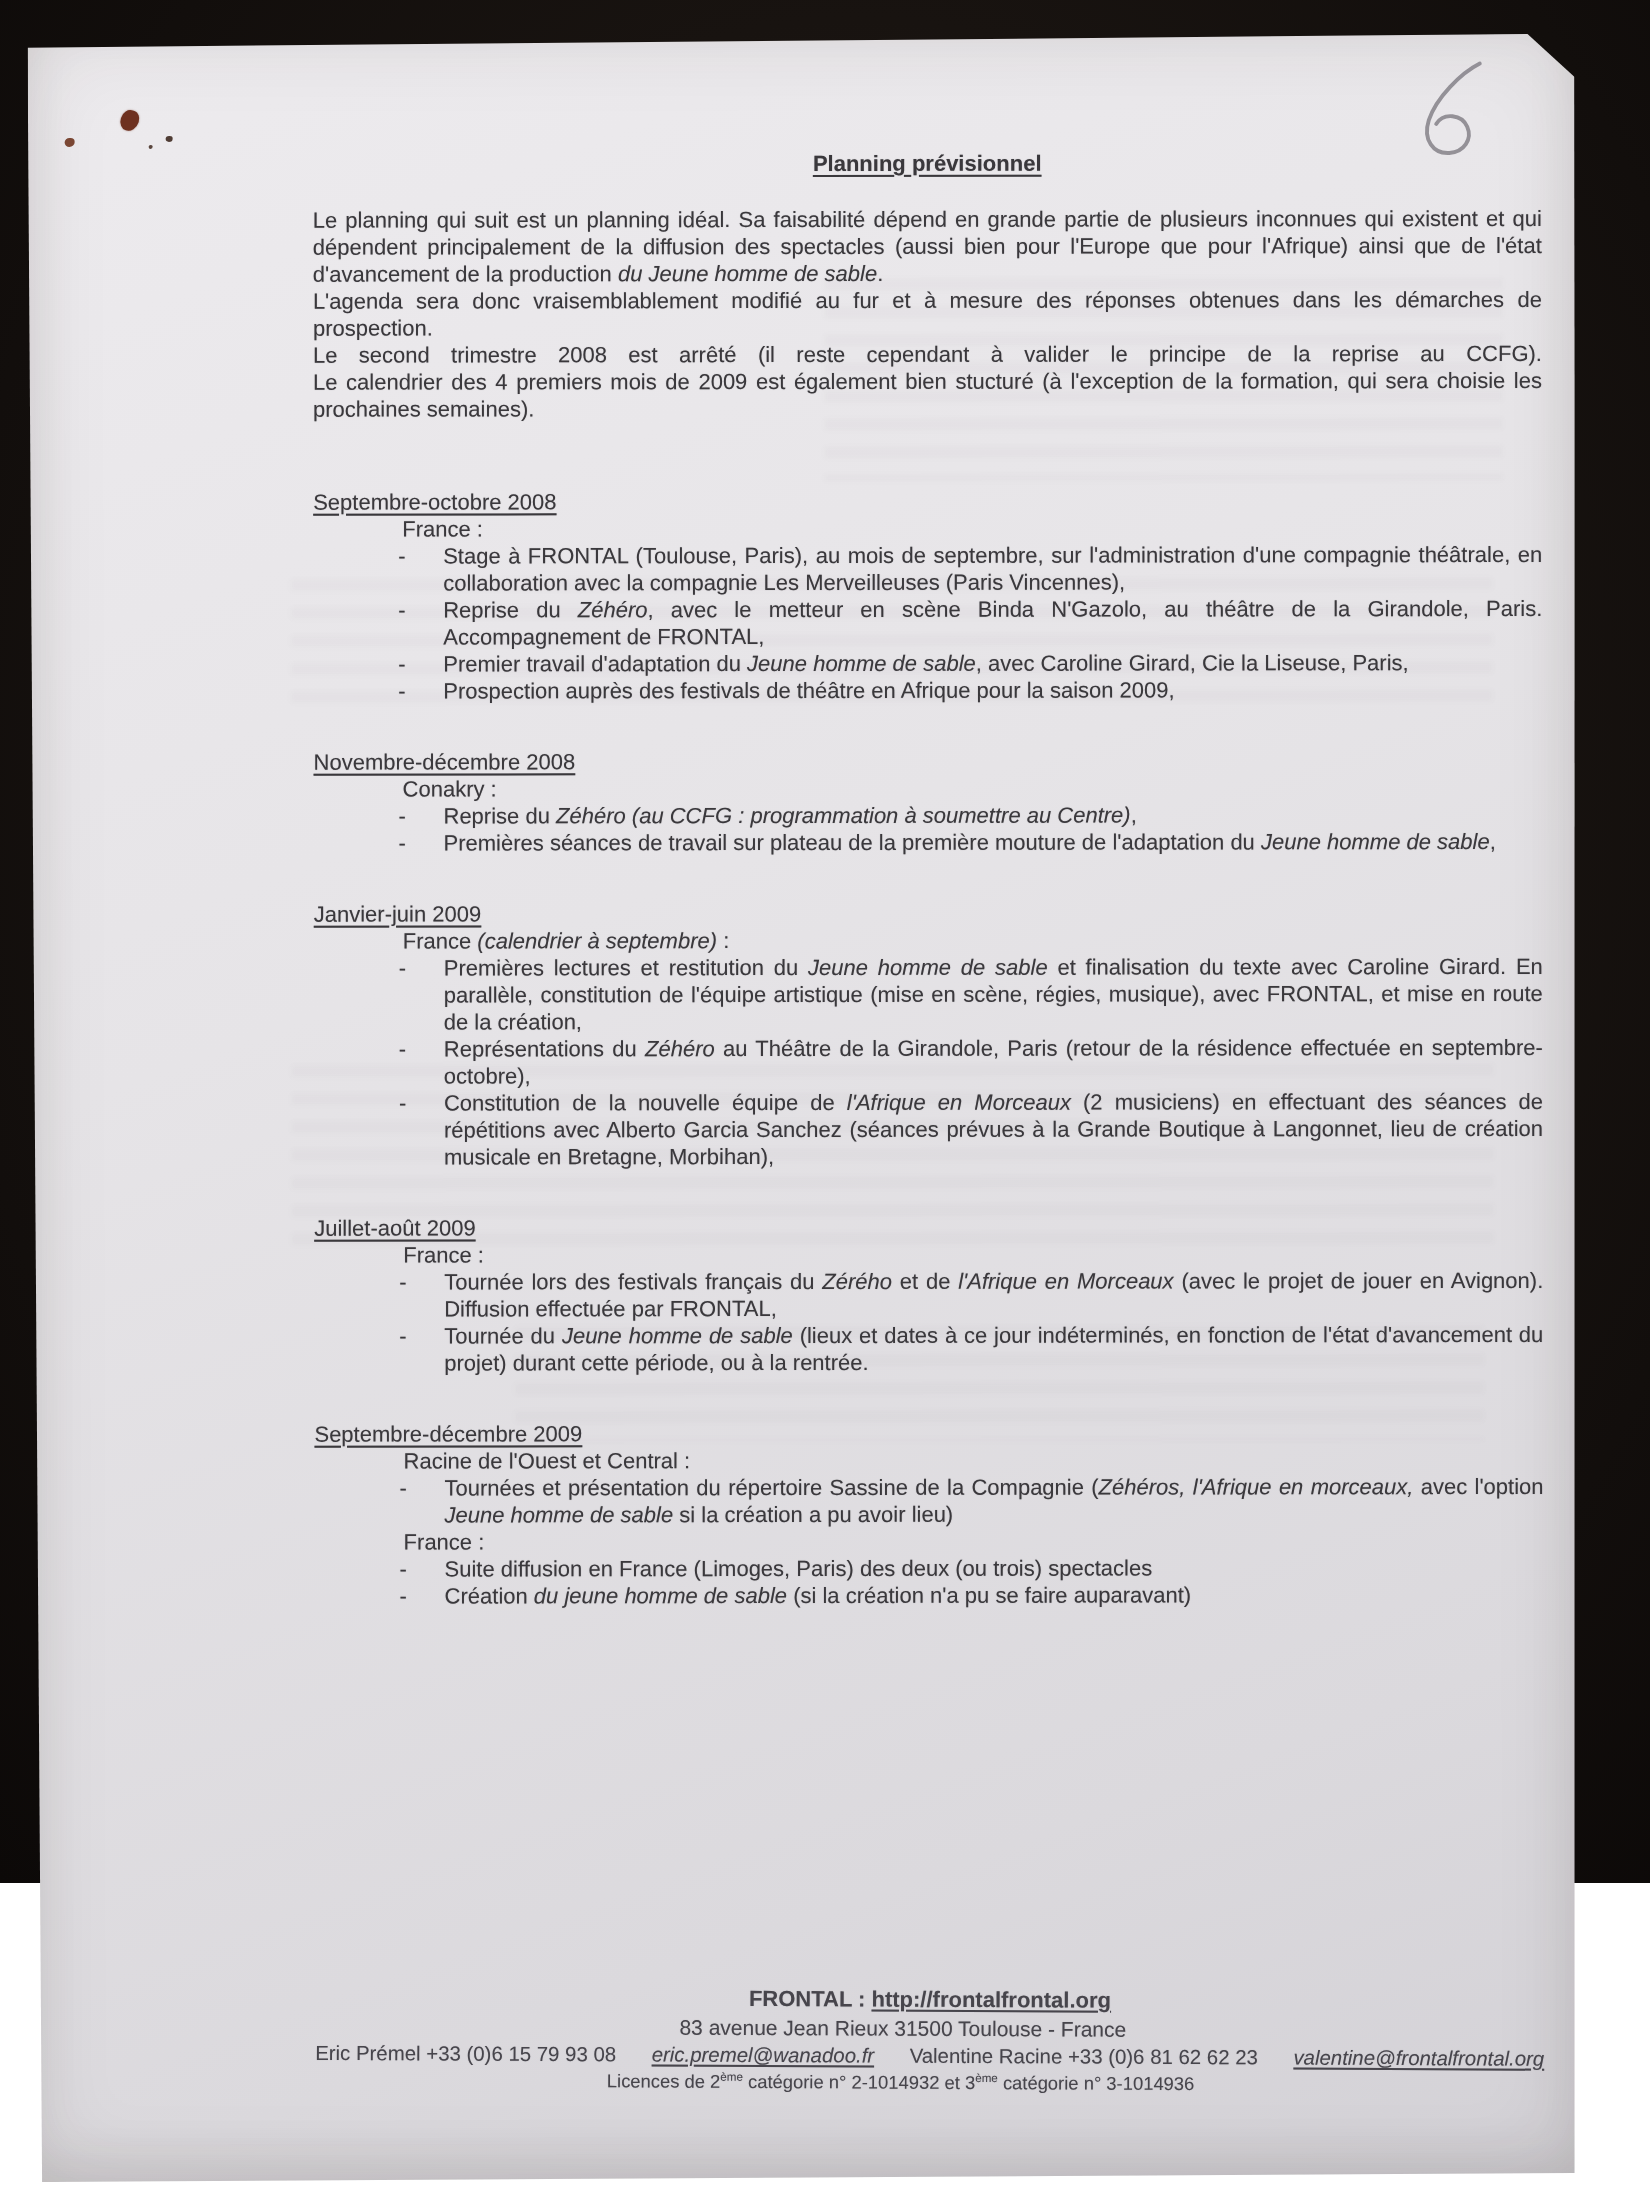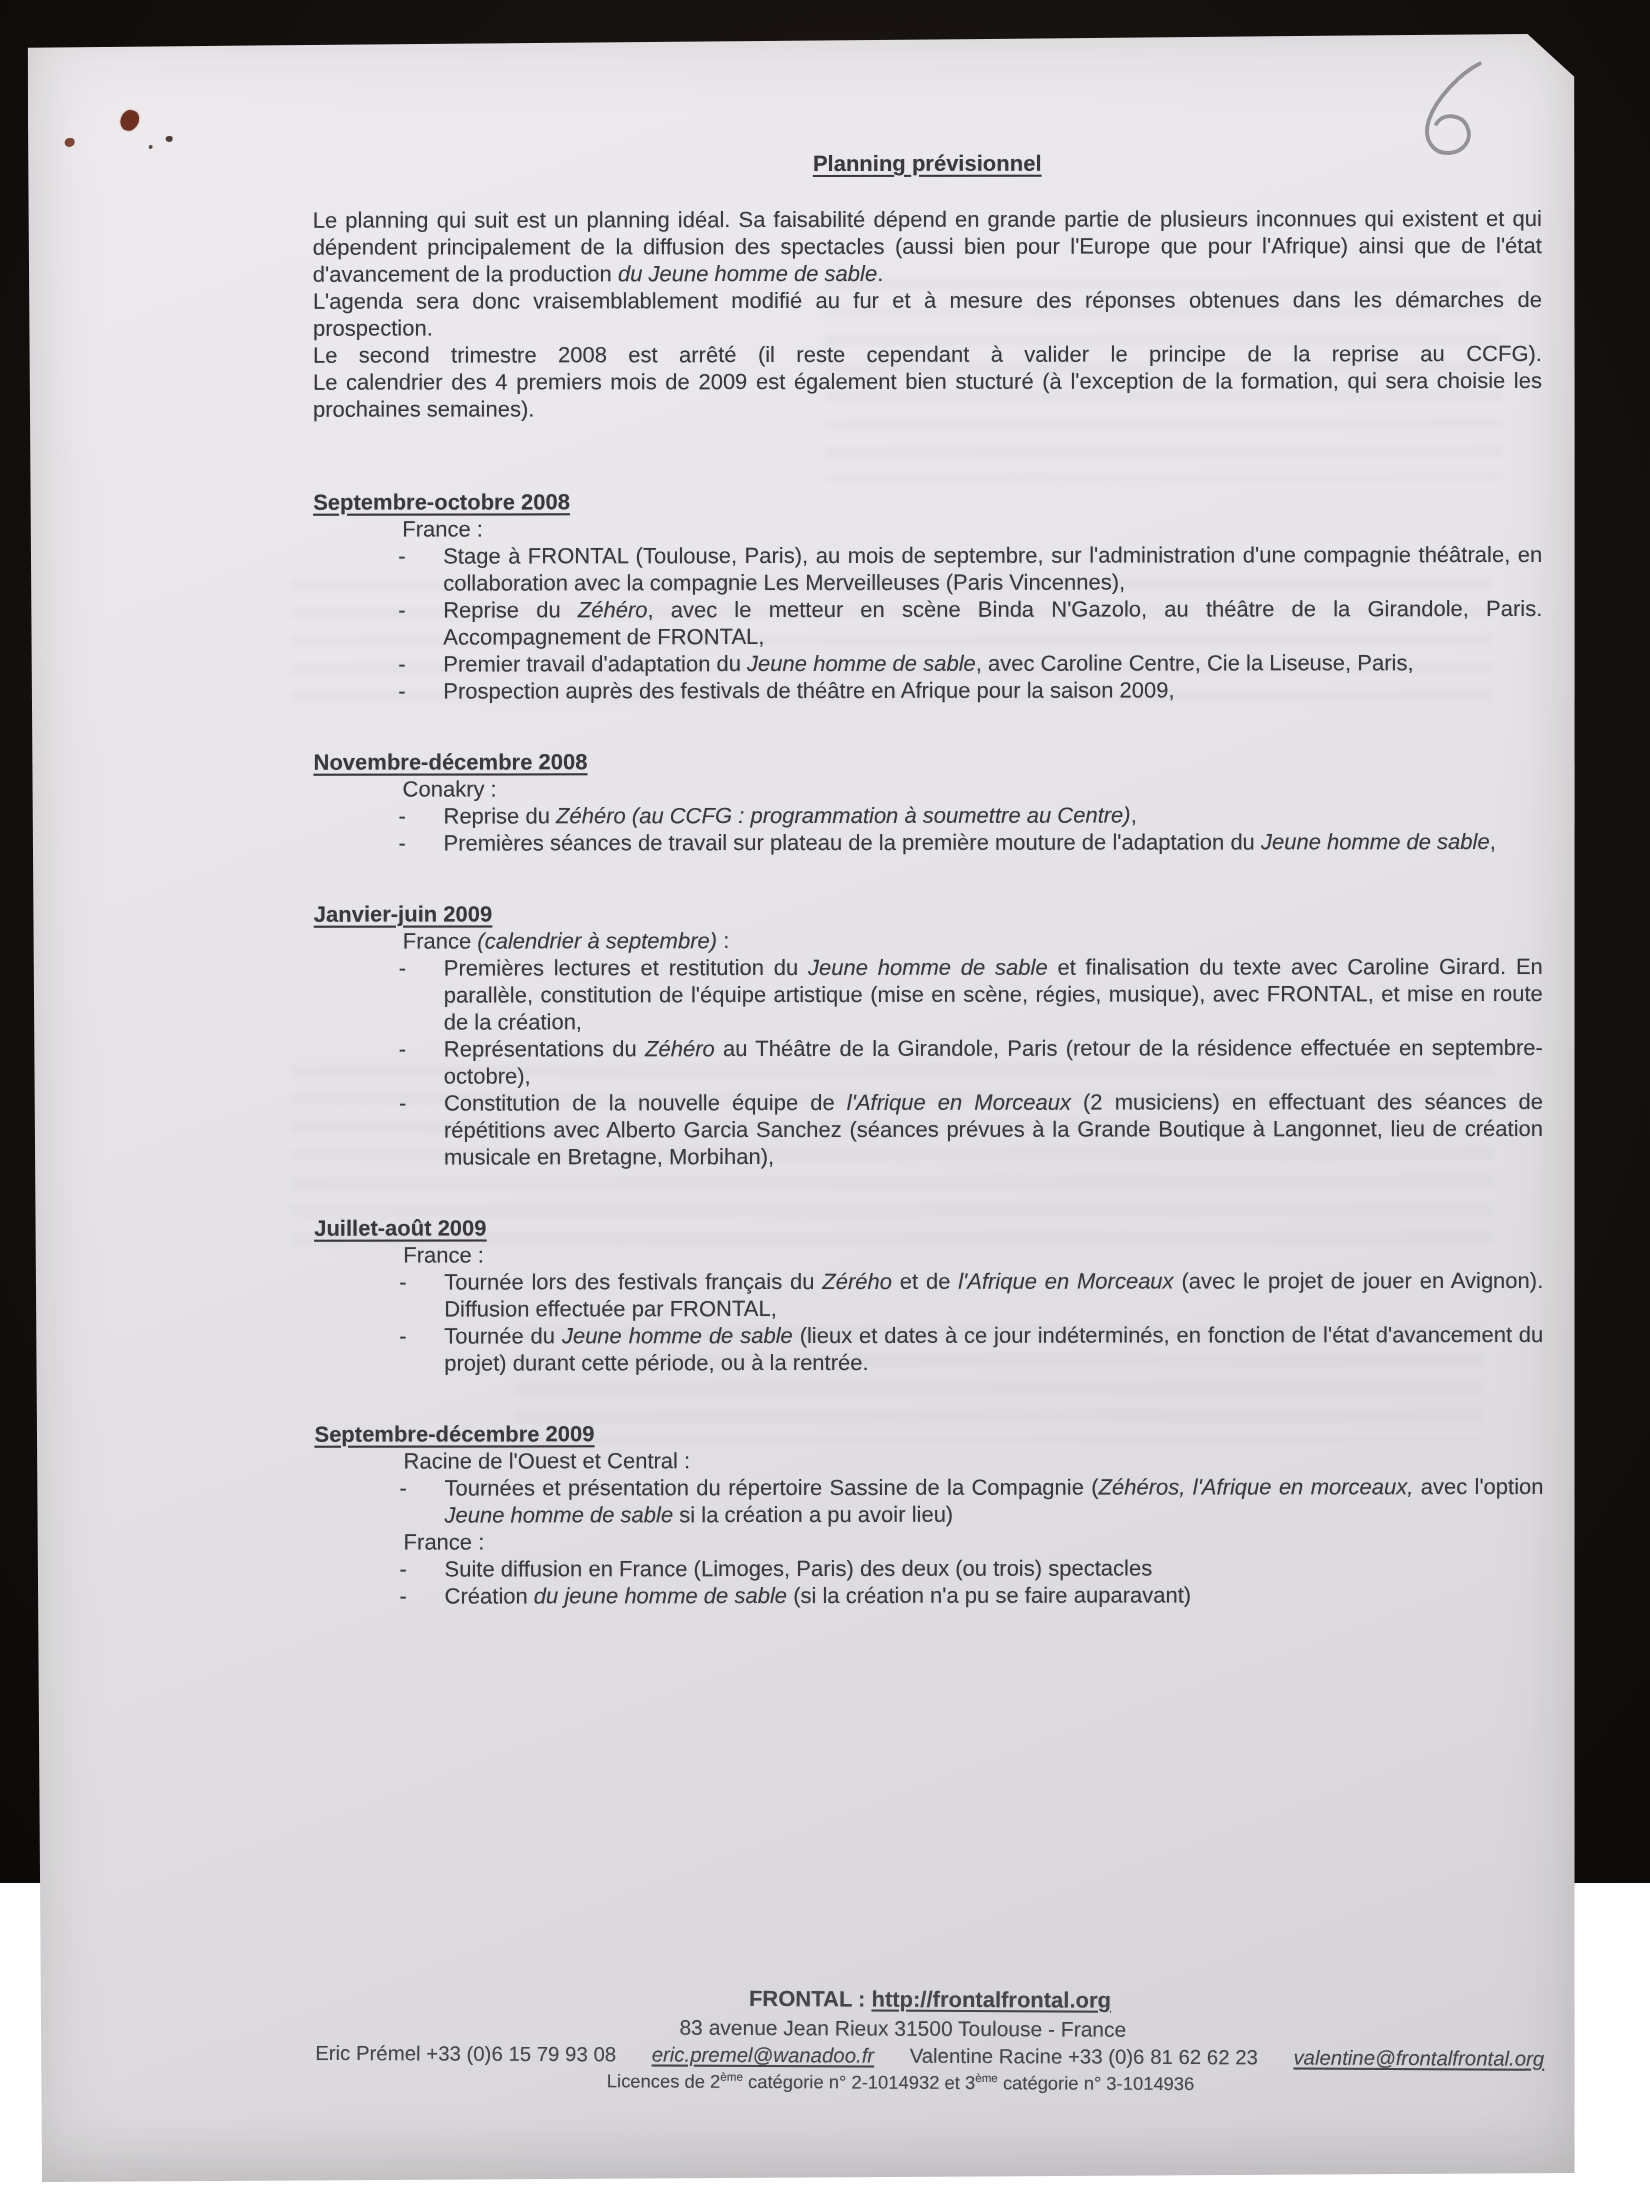--- a/index.html
+++ b/index.html
@@ -29,21 +29,21 @@
     text-shadow:0 0 1px rgba(58,56,60,0.35);
   }
   .title{
     margin:115px 0 29px 0;text-align:center;font-weight:bold;
     text-decoration:underline;text-underline-offset:3.9px;
   }
   .intro p{margin:0;text-align:justify;}
   .p-stretch{text-align-last:justify;}
   .section{margin-top:44px;}
   .section.first{margin-top:66px;}
-  .heading{text-decoration:underline;text-underline-offset:3.9px;margin-bottom:2.9px;font-weight:bold;}
+  .heading{text-decoration:underline;text-underline-offset:3.9px;margin-bottom:2.9px;}
   .grp-label{margin-left:89px;}
   .bullet{display:flex;margin-left:83px;}
   .dash{flex:none;width:45px;padding-left:1.9px;}
   .btxt{flex:1;text-align:justify;}
   .it{font-style:italic;}
   .bd{font-weight:bold;}
   .un{text-decoration:underline;text-underline-offset:2.9px;}
   sup{font-size:11.6px;line-height:0;}
   .footer{
     position:absolute;left:285px;top:1950px;width:1229px;
@@ -98,21 +98,21 @@
             <div class="bullet">
               <span class="dash">-</span>
               <div class="btxt"><span>Stage à FRONTAL (Toulouse, Paris), au mois de septembre, sur l'administration d'une compagnie théâtrale, en collaboration avec la compagnie Les Merveilleuses (Paris Vincennes),</span></div>
             </div>
             <div class="bullet">
               <span class="dash">-</span>
               <div class="btxt"><span>Reprise du </span><span class="it">Zéhéro</span><span>, avec le metteur en scène Binda N'Gazolo, au théâtre de la Girandole, Paris. Accompagnement de FRONTAL,</span></div>
             </div>
             <div class="bullet">
               <span class="dash">-</span>
-              <div class="btxt"><span>Premier travail d'adaptation du </span><span class="it">Jeune homme de sable</span><span>, avec Caroline Centre, Cie la Liseuse, Paris,</span></div>
+              <div class="btxt"><span>Premier travail d'adaptation du </span><span class="it">Jeune homme de sable</span><span>, avec Caroline Girard, Cie la Liseuse, Paris,</span></div>
             </div>
             <div class="bullet">
               <span class="dash">-</span>
               <div class="btxt"><span>Prospection auprès des festivals de théâtre en Afrique pour la saison 2009,</span></div>
             </div>
           </div>
           <div class="section">
             <div><span class="heading">Novembre-décembre 2008</span></div>
             <div class="grp-label"><span>Conakry :</span></div>
             <div class="bullet">

